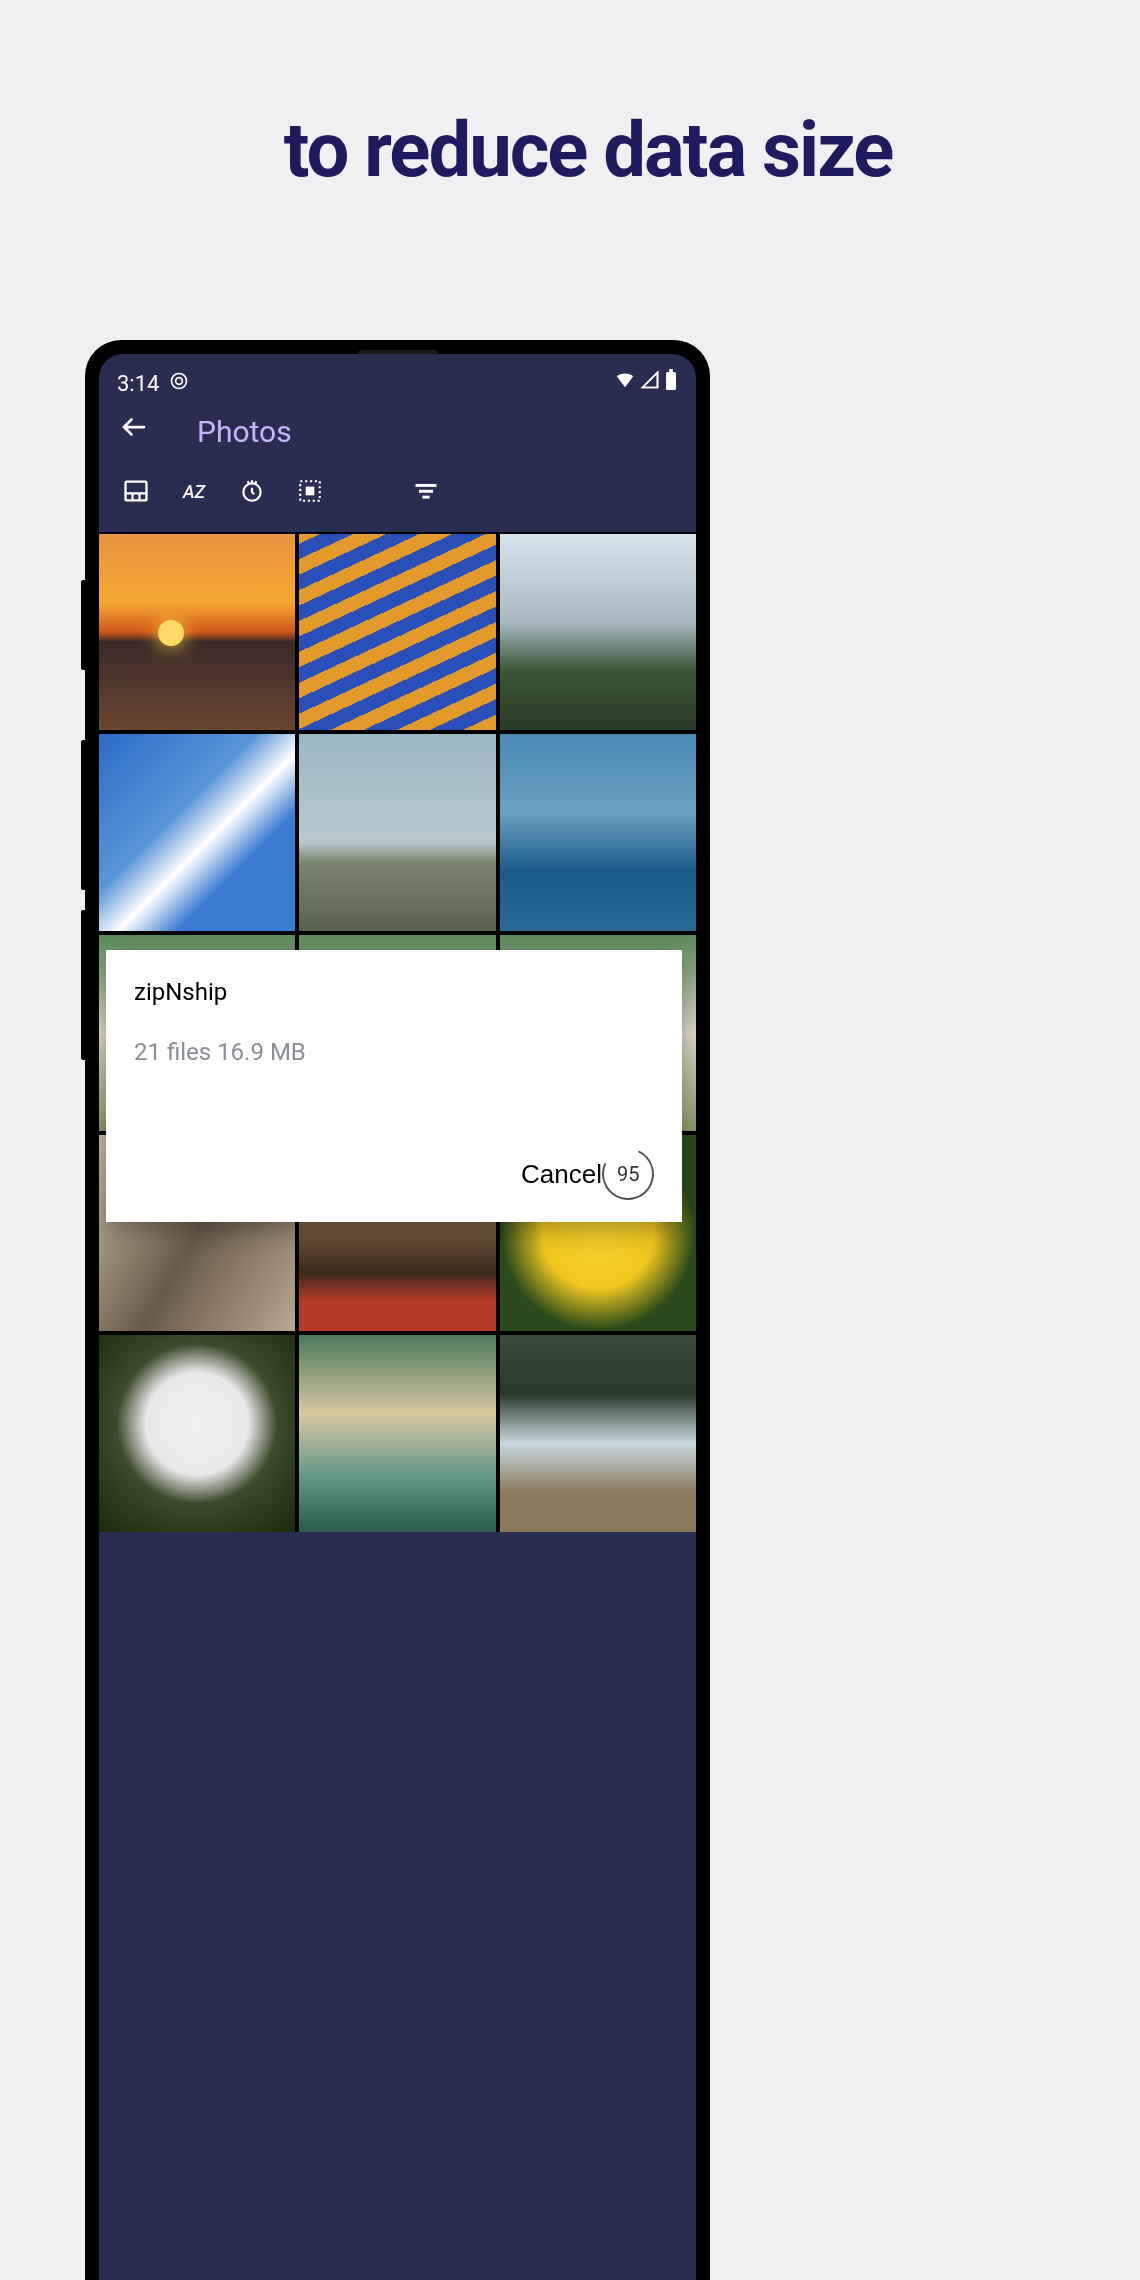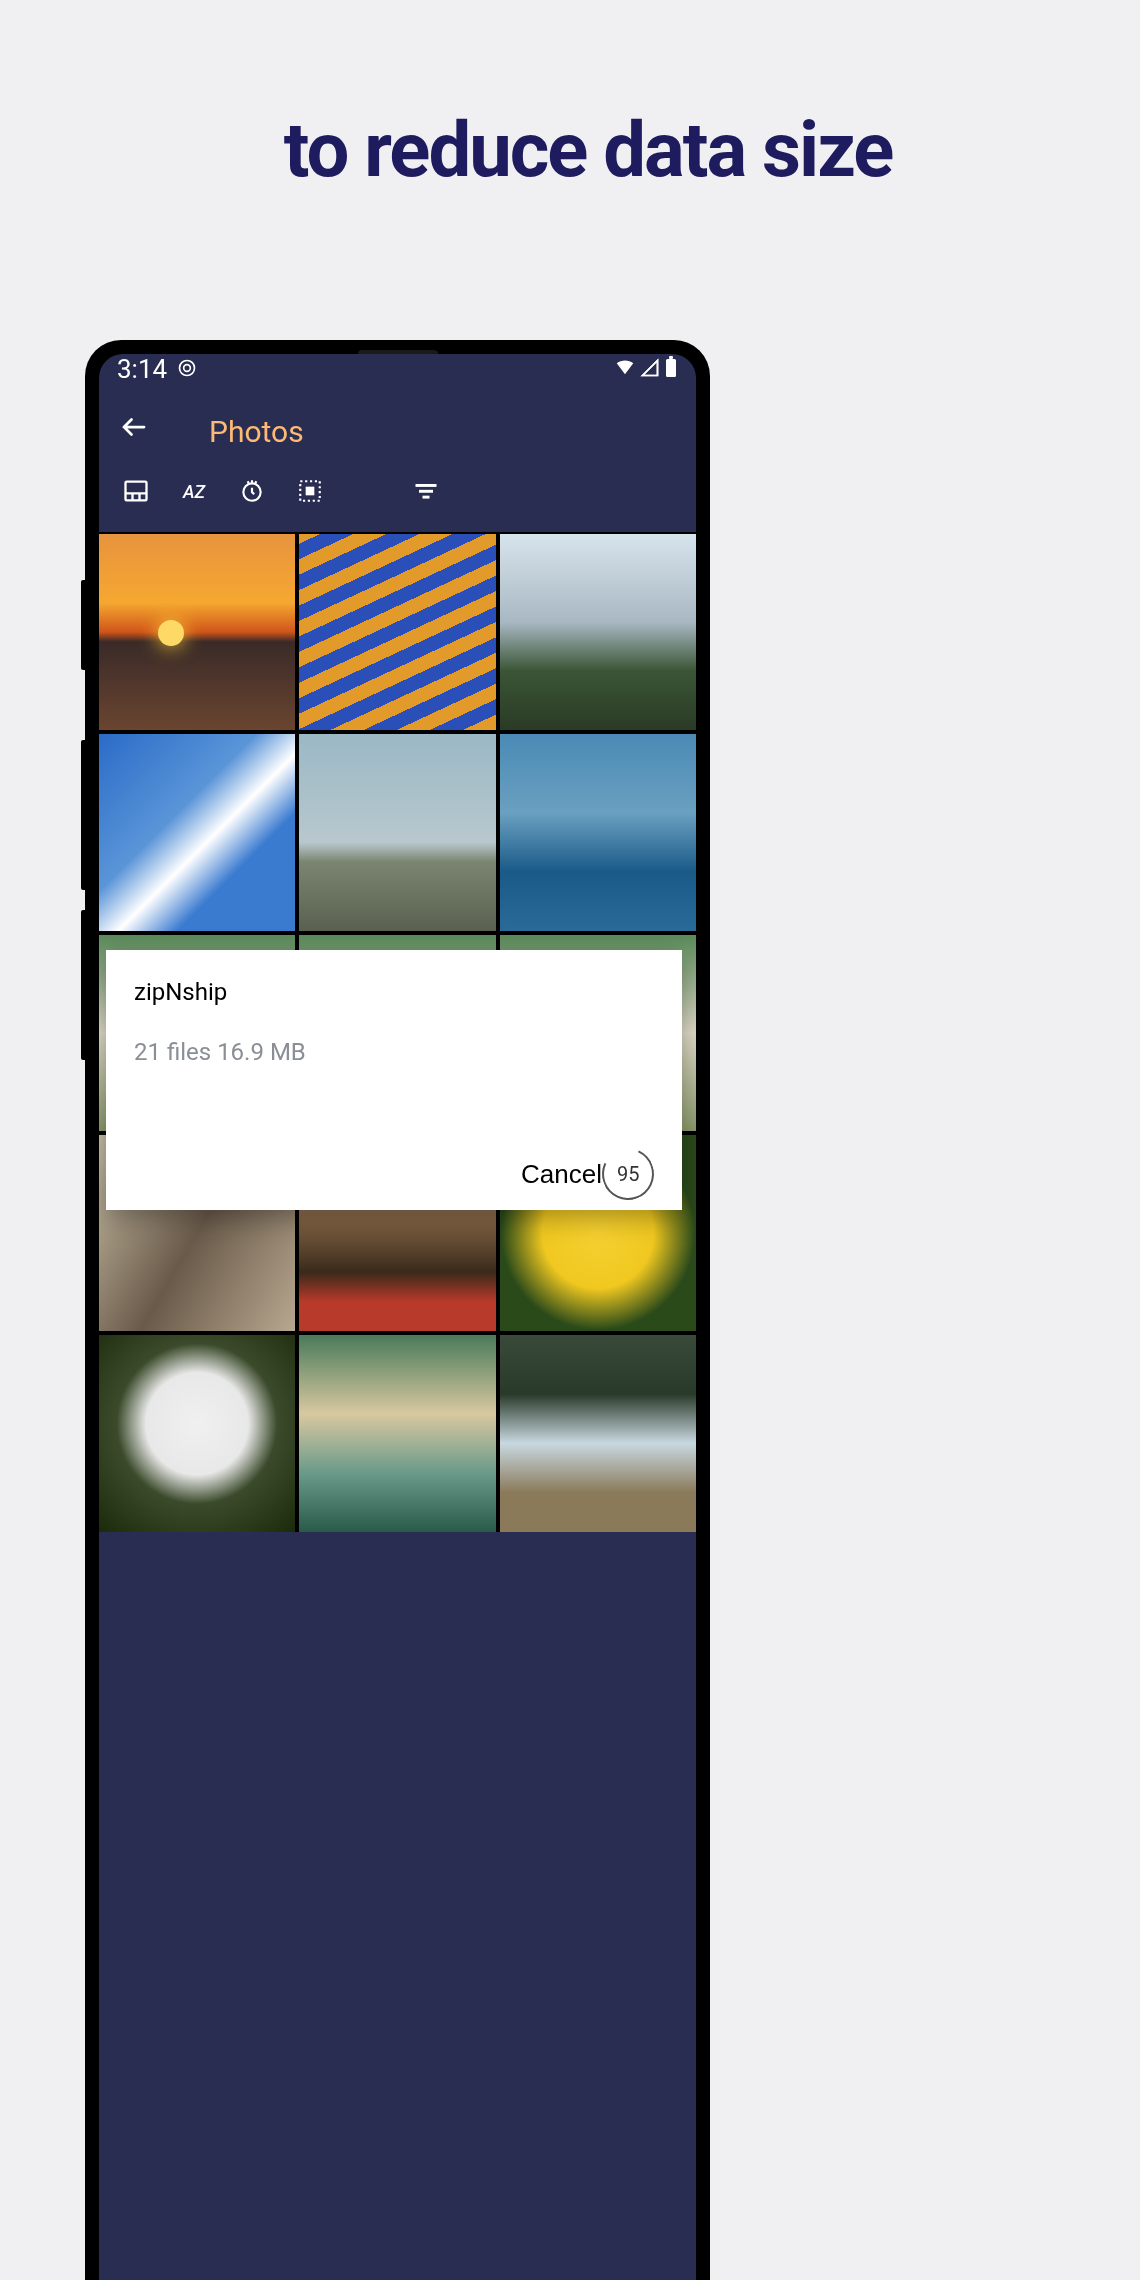--- a/index.html
+++ b/index.html
@@ -51,34 +51,34 @@
       width: 100%;
       height: 100%;
       background: #2a2d52;
       border-radius: 24px 24px 0 0;
       overflow: hidden;
       position: relative;
     }
     .status-bar {
       height: 42px;
       display: flex;
-      align-items: flex-start;
+      align-items: flex-end;
       justify-content: space-between;
       padding: 0 18px;
       color: #fff;
-      font-size: 26px;
+      font-size: 22px;
     }
     .status-left { display: flex; align-items: center; gap: 10px; }
     .status-right { display: flex; align-items: center; gap: 4px; }
     .app-bar {
       padding: 16px 8px 4px 20px;
       display: flex;
       align-items: center;
-      gap: 60px;
-      color: #fdba74;
+      gap: 48px;
+      color: #c4b5fd;
     }
     .back-arrow { font-size: 32px; }
     .app-title { font-size: 30px; font-weight: 400; }
     .toolbar {
       display: flex;
       align-items: center;
       gap: 28px;
       padding: 22px 22px 26px 22px;
     }
     .toolbar-icon {
@@ -113,21 +113,21 @@
     .flower { background: radial-gradient(circle at 50% 50%, #f5d030 0%, #f0c820 40%, #2a4a1a 70%); }
     .dandelion { background: radial-gradient(circle at 50% 45%, #f0f0f0 0%, #e8e8e8 35%, #3a4a2a 55%, #1a2a0a 100%); }
     .waterfall { background: linear-gradient(to bottom, #4a7a5a 0%, #d8c8a0 40%, #6a9a8a 70%, #2a5a4a 100%); }
     .tree { background: linear-gradient(to bottom, #3a4a3a 0%, #2a3a2a 30%, #c8d8e0 55%, #8a7a5a 80%); }
     .dialog-overlay {
       position: absolute;
       top: 596px;
       left: 7px;
       right: 14px;
       background: #fff;
-      padding: 28px 28px 10px 28px;
+      padding: 28px 28px 22px 28px;
       box-shadow: 0 8px 24px rgba(0,0,0,0.3);
     }
     .dialog-title { font-size: 24px; color: #000; margin-bottom: 32px; }
     .dialog-info { font-size: 24px; color: #8a8f96; margin-bottom: 28px; }
     .dialog-input {
       width: 100%;
       font-size: 24px;
       color: #000;
       border: none;
       border-bottom: 1px solid #c0c0c0;

